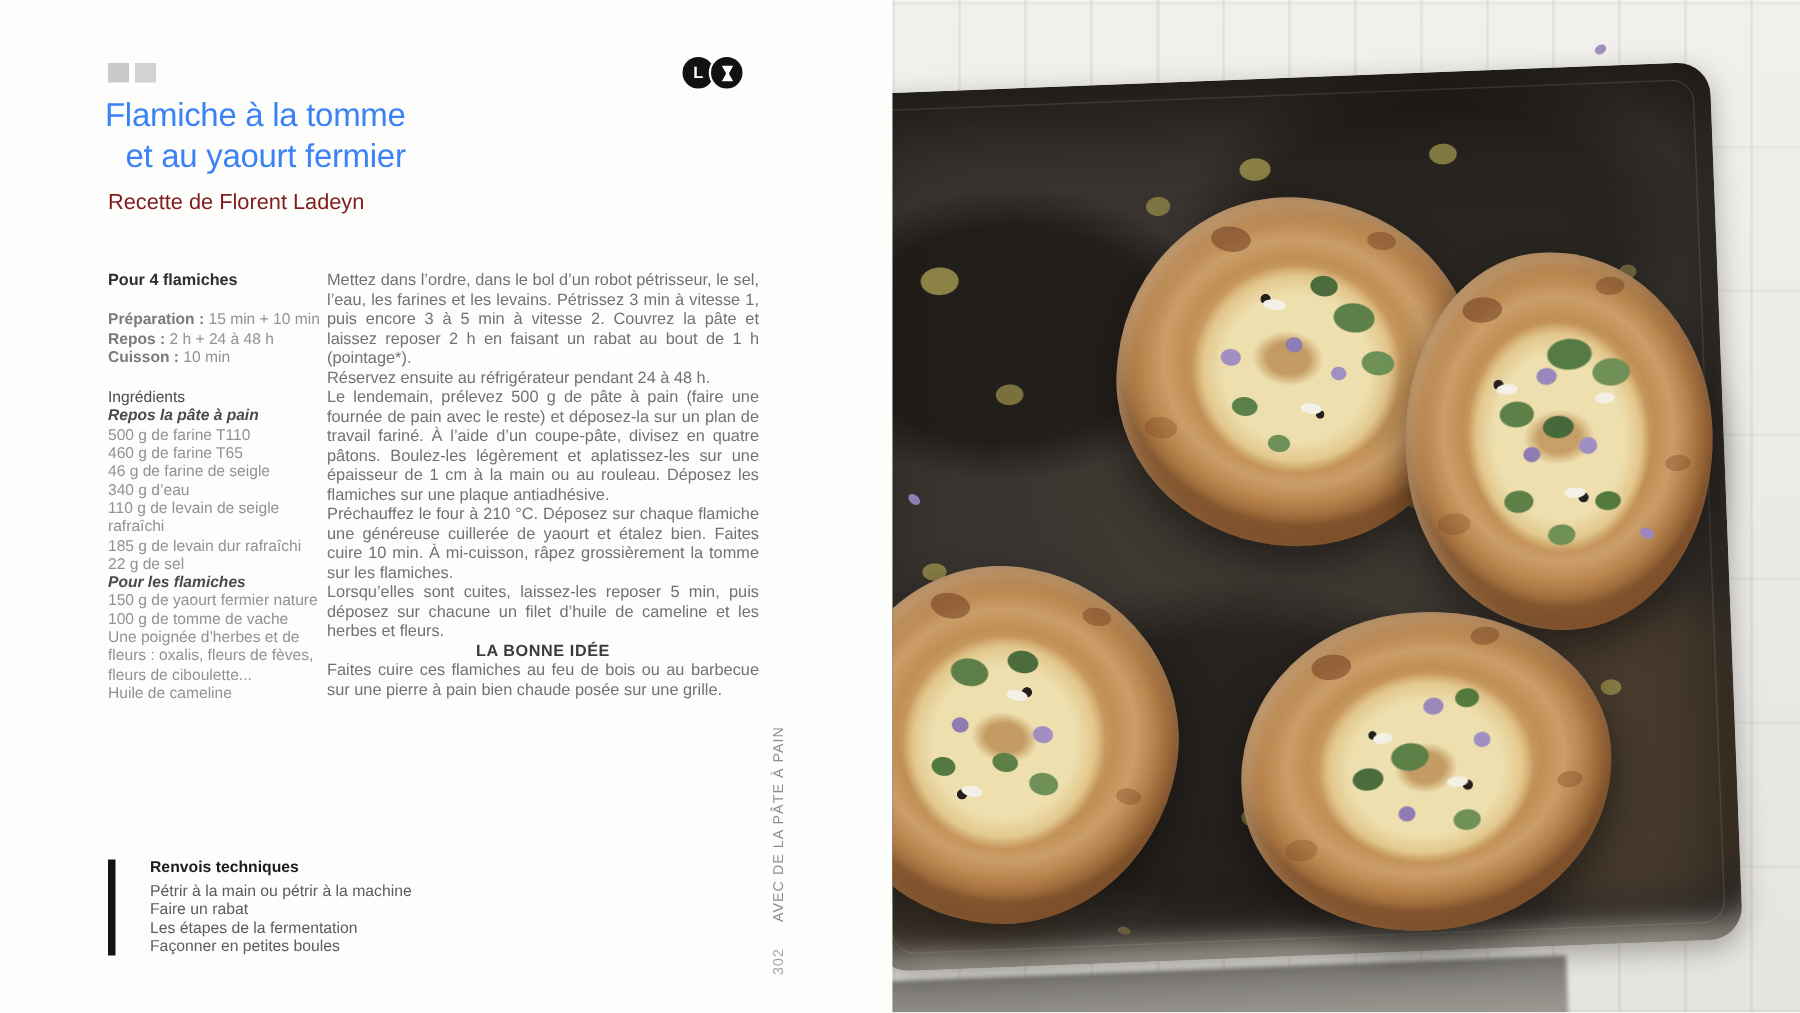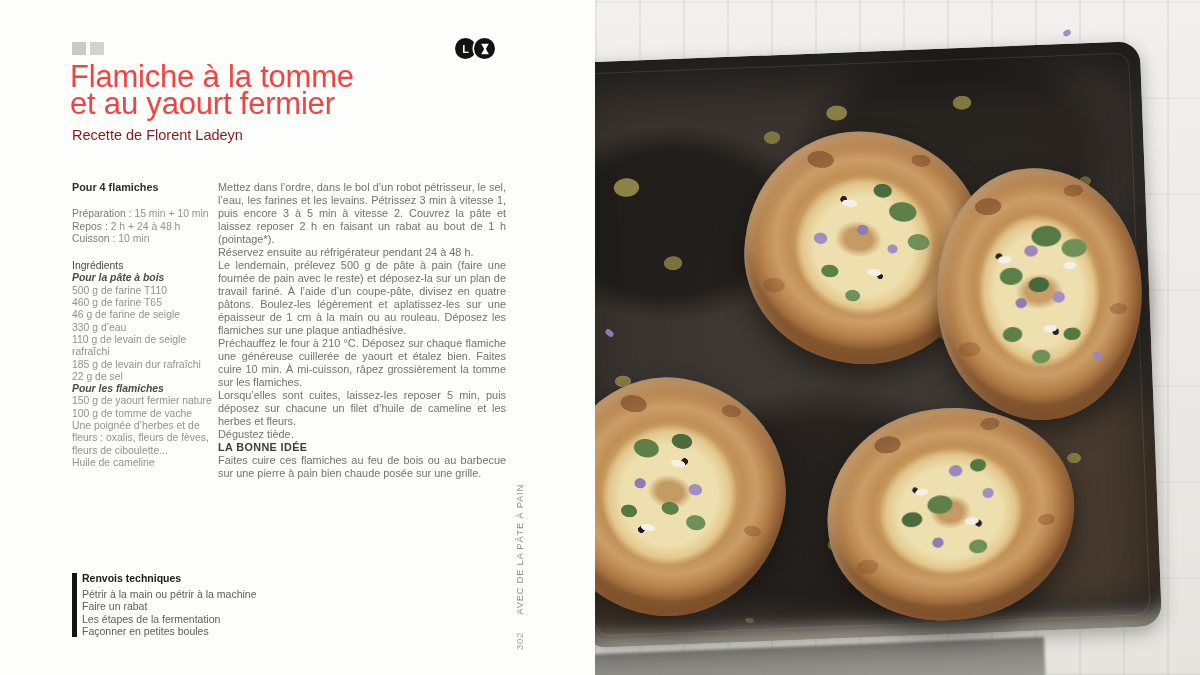--- a/index.html
+++ b/index.html
@@ -12,39 +12,39 @@
   .decor-squares i { display:block; width:14px; height:13px; background:#d2d2d2; }
   .decor-squares i:first-child { background:#c9c9c9; }
 
   .badges { position:absolute; left:455px; top:38px; display:flex; }
   .badge { width:21px; height:21px; border-radius:50%; background:#121212; color:#fff;
            display:flex; align-items:center; justify-content:center;
            font-size:11px; font-weight:bold; }
   .badge + .badge { margin-left:-2px; box-shadow:0 0 0 1.5px #fdfdfc; }
   .badge svg { width:10px; height:12px; display:block; }
 
-  .title { position:absolute; left:70px; top:64px; font-size:31px; line-height:26.5px;
-           color:#ef4444; font-weight:400; letter-spacing:-0.2px; }
+  .title { position:absolute; left:70px; top:64px; font-size:22px; line-height:26.5px;
+           color:#3b82f6; font-weight:400; letter-spacing:-0.2px;text-align:right; }
   .author { position:absolute; left:72px; top:127px; font-size:14.5px; color:#7f1d1d; }
 
   .info-col { position:absolute; left:72px; top:181px; width:146px; font-size:10.4px;
               line-height:12.3px; color:#929292; }
   .servings { font-weight:bold; color:#2e2e2e; font-size:10.8px; margin-bottom:15px; }
-  .time-row .tlabel { font-weight:normal; color:#7a7a7a; }
+  .time-row .tlabel { font-weight:bold; color:#7a7a7a; }
   .ing-heading { font-weight:normal; color:#4a4a4a; margin-top:15px; }
   .group-heading { font-weight:bold; font-style:italic; color:#4a4a4a; }
 
   .method-col { position:absolute; left:218px; top:181px; width:288px; font-size:10.9px;
                 line-height:13px; color:#727272; text-align:justify; }
   .method-col p { margin:0; }
   .tip-heading { margin-top:25px; font-weight:bold; color:#3c3c3c; letter-spacing:0.4px;
-                 font-size:10.8px; text-align:left; }
+                 font-size:10.8px; text-align:center; }
   .tip-text { margin-top:2px; }
 
-  .refs { position:absolute; left:72px; top:572px; width:220px; padding-left:10px;
+  .refs { position:absolute; left:72px; top:572px; width:220px; padding-left:28px;
           font-size:10.5px; line-height:12.6px; color:#5c5c5c; }
   .refs .bar { position:absolute; left:0; top:1px; bottom:1px; width:5px; background:#141414; }
   .refs-heading { font-weight:bold; color:#1b1b1b; margin-bottom:3px; }
 
   .spine { position:absolute; left:514px; top:438px; height:212px; width:16px;
            writing-mode:vertical-rl; transform:rotate(180deg);
            font-size:9.5px; letter-spacing:0.7px; color:#9a9a9a; }
   .spine-num { margin-bottom:14px; color:#a4a4a4; }
   .spine-chapter { color:#8d8d8d; }
 
@@ -222,42 +222,41 @@
     <div class="time-row">
       <span class="tlabel">Repos :</span>
       <span>2 h + 24 à 48 h</span>
     </div>
     <div class="time-row">
       <span class="tlabel">Cuisson :</span>
       <span>10 min</span>
     </div>
 
     <div class="ing-heading">Ingrédients</div>
-    <div class="group-heading">Pour la pâte à bois</div>
+    <div class="group-heading">Repos la pâte à pain</div>
     <div>500 g de farine T110</div>
     <div>460 g de farine T65</div>
     <div>46 g de farine de seigle</div>
-    <div>330 g d’eau</div>
+    <div>340 g d’eau</div>
     <div>110 g de levain de seigle rafraîchi</div>
     <div>185 g de levain dur rafraîchi</div>
     <div>22 g de sel</div>
     <div class="group-heading">Pour les flamiches</div>
     <div>150 g de yaourt fermier nature</div>
     <div>100 g de tomme de vache</div>
     <div>Une poignée d’herbes et de fleurs : oxalis, fleurs de fèves, fleurs de ciboulette...</div>
     <div>Huile de cameline</div>
   </div>
 
   <div class="method-col">
     <p>Mettez dans l’ordre, dans le bol d’un robot pétrisseur, le sel, l’eau, les farines et les levains. Pétrissez 3 min à vitesse 1, puis encore 3 à 5 min à vitesse 2. Couvrez la pâte et laissez reposer 2 h en faisant un rabat au bout de 1 h (pointage*).</p>
     <p>Réservez ensuite au réfrigérateur pendant 24 à 48 h.</p>
     <p>Le lendemain, prélevez 500 g de pâte à pain (faire une fournée de pain avec le reste) et déposez-la sur un plan de travail fariné. À l’aide d’un coupe-pâte, divisez en quatre pâtons. Boulez-les légèrement et aplatissez-les sur une épaisseur de 1 cm à la main ou au rouleau. Déposez les flamiches sur une plaque antiadhésive.</p>
     <p>Préchauffez le four à 210 °C. Déposez sur chaque flamiche une généreuse cuillerée de yaourt et étalez bien. Faites cuire 10 min. À mi-cuisson, râpez grossièrement la tomme sur les flamiches.</p>
     <p>Lorsqu’elles sont cuites, laissez-les reposer 5 min, puis déposez sur chacune un filet d’huile de cameline et les herbes et fleurs.</p>
-    <p>Dégustez tiède.</p>
     <p class="tip-heading">LA BONNE IDÉE</p>
     <p class="tip-text">Faites cuire ces flamiches au feu de bois ou au barbecue sur une pierre à pain bien chaude posée sur une grille.</p>
   </div>
 
   <div class="refs">
     <span class="bar"></span>
     <div class="refs-heading">Renvois techniques</div>
     <div>Pétrir à la main ou pétrir à la machine</div>
     <div>Faire un rabat</div>
     <div>Les étapes de la fermentation</div>

